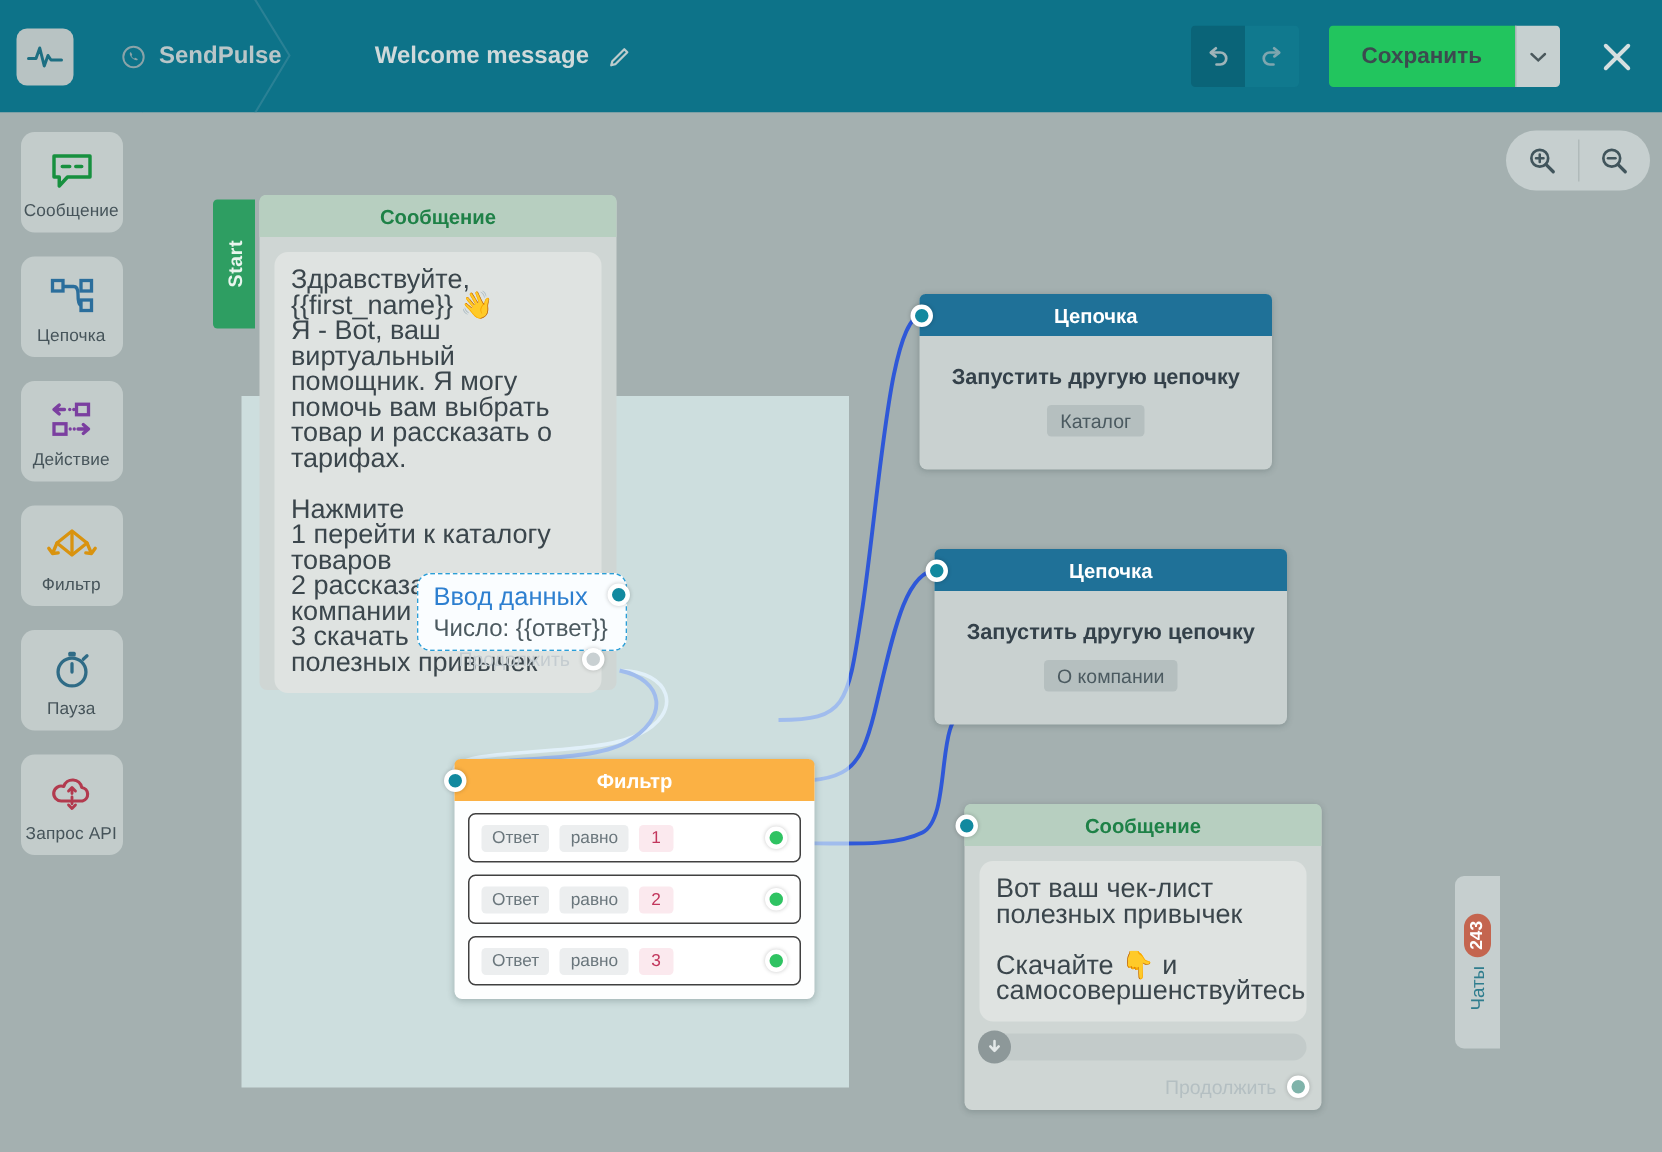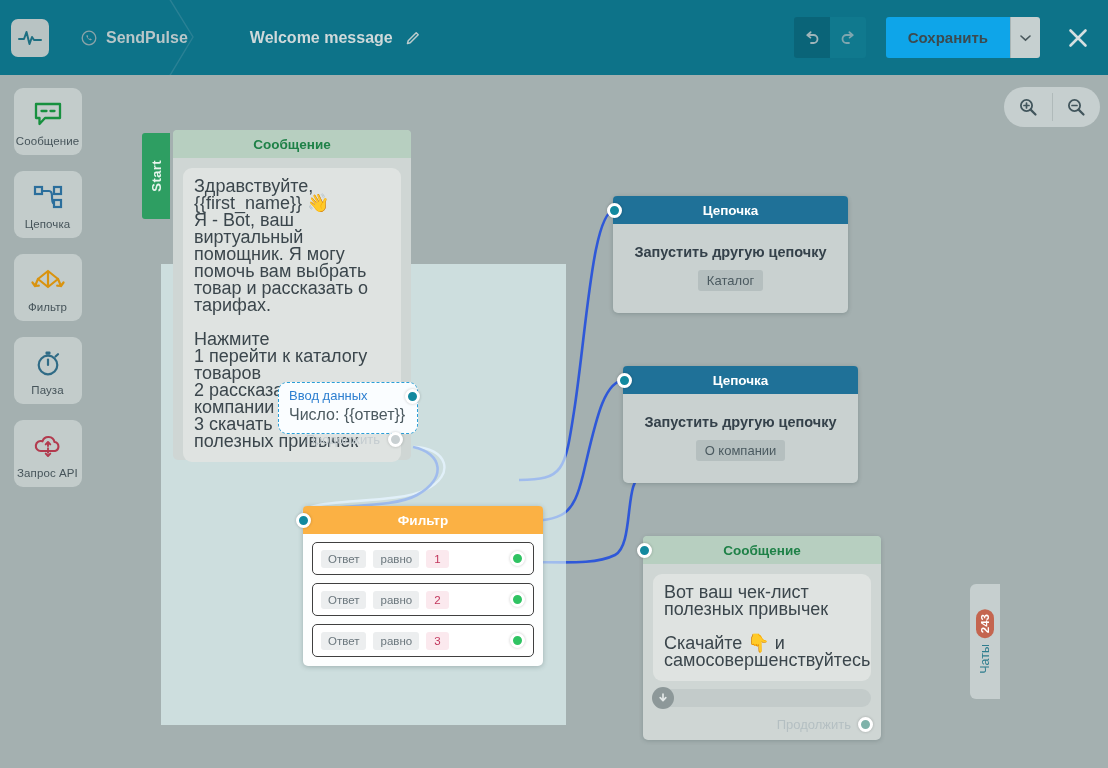--- a/index.html
+++ b/index.html
@@ -39,21 +39,21 @@
     display: flex; align-items: center; gap: 0;
   }
   .icon-btn {
     width: 36px; height: 41px; display: flex; align-items: center; justify-content: center;
     background: #0a6478; color: #9fb3b8; cursor: pointer;
   }
   .icon-btn.redo { background: #10798e; }
   .undo-group { display: flex; border-radius: 3px; overflow: hidden; margin-right: 20px; }
   .save-wrap { display: flex; height: 41px; border-radius: 3px; overflow: hidden; }
   .save-btn {
-    background: #0ea5e9; color: #3c4a4f; font-size: 15px; font-weight: bold;
+    background: #22c55e; color: #3c4a4f; font-size: 15px; font-weight: bold;
     padding: 0 22px; display: flex; align-items: center; cursor: pointer; border: none;
     font-family: "Liberation Sans", sans-serif;
     text-align: right;
   }
   .save-caret {
     background: #c6d0d0; width: 30px; display: flex; align-items: center; justify-content: center;
     border-left: 1px solid #a8b4b4; color: #4a585c; cursor: pointer;
   }
   .close-btn {
     margin-left: 22px; width: 32px; height: 32px; display: flex;
@@ -116,21 +116,21 @@
   .msg-bubble {
     margin: 10px 10px 0 10px; background: #dfe3e1; border-radius: 9px;
     padding: 10px 11px 12px 11px; font-size: 18px; line-height: 17px; color: #3b464c;
     white-space: pre-wrap;
   }
   .input-node {
     position: absolute; left: 105px; top: 252px; width: 140px; height: 52px;
     border: 1.6px dashed #2b9fd8; border-radius: 9px; background: #fafdff;
     padding: 5px 10px;
   }
-  .input-title { color: #2d7fd0; font-size: 13px; }
+  .input-title { color: #2d7fd0; font-size: 17px; }
   .input-sub { color: #4c5a60; font-size: 16px; margin-top: 3px; }
   .continue-row {
     position: absolute; left: 0; top: 302px; width: 238px;
     display: flex; align-items: center; justify-content: flex-end; padding-right: 8px;
     color: #c4ccd0; font-size: 13px;
   }
 
   .dot {
     width: 15px; height: 15px; border-radius: 50%;
     border: 3px solid #ffffff; box-shadow: 0 0 3px rgba(0,0,0,.22);
@@ -287,20 +287,35 @@
         <svg width="32" height="26" viewBox="0 0 32 26">
           <rect x="3" y="3" width="7" height="7" fill="none" stroke="#2b6e9c" stroke-width="2.2"></rect>
           <rect x="22" y="3" width="7" height="7" fill="none" stroke="#2b6e9c" stroke-width="2.2"></rect>
           <rect x="22" y="16" width="7" height="7" fill="none" stroke="#2b6e9c" stroke-width="2.2"></rect>
           <path d="M10.5 7 H17 Q20 7 20 12 Q20 19.5 22 19.5" fill="none" stroke="#2b6e9c" stroke-width="2.2"></path>
         </svg>
       </div>
       <div class="side-label">Цепочка</div>
     </div>
 
+    <div class="side-item">
+      <div class="side-ico">
+        <svg width="32" height="26" viewBox="0 0 32 26">
+          <path d="M11 6 H4 M4 6 L7.5 3 M4 6 L7.5 9" fill="none" stroke="#7b3fa0" stroke-width="2.2" stroke-linecap="round" stroke-linejoin="round"></path>
+          <rect x="19" y="2.5" width="8" height="7" fill="none" stroke="#7b3fa0" stroke-width="2.2"></rect>
+          <circle cx="14.5" cy="6" r="1.1" fill="#7b3fa0"></circle>
+            <circle cx="17.2" cy="6" r="1.1" fill="#7b3fa0"></circle>
+          <rect x="4" y="15.5" width="8" height="7" fill="none" stroke="#7b3fa0" stroke-width="2.2"></rect>
+          <path d="M20 19 H27 M27 19 L23.5 16 M27 19 L23.5 22" fill="none" stroke="#7b3fa0" stroke-width="2.2" stroke-linecap="round" stroke-linejoin="round"></path>
+          <circle cx="14.8" cy="19" r="1.1" fill="#7b3fa0"></circle>
+            <circle cx="17.5" cy="19" r="1.1" fill="#7b3fa0"></circle>
+        </svg>
+      </div>
+      <div class="side-label">Действие</div>
+    </div>
 
     <div class="side-item">
       <div class="side-ico">
         <svg width="34" height="26" viewBox="0 0 34 26">
           <path d="M17 4 L27 12 L17 20 L7 12 Z" fill="none" stroke="#d9930f" stroke-width="2.2" stroke-linejoin="round"></path>
           <path d="M17 4 V20" stroke="#d9930f" stroke-width="2.2"></path>
           <path d="M7 12 L4 19 M4 19 L1.5 15.5 M4 19 L7.8 18.6" fill="none" stroke="#d9930f" stroke-width="2.2" stroke-linecap="round" stroke-linejoin="round"></path>
           <path d="M27 12 L30 19 M30 19 L32.5 15.5 M30 19 L26.2 18.6" fill="none" stroke="#d9930f" stroke-width="2.2" stroke-linecap="round" stroke-linejoin="round"></path>
         </svg>
       </div>

